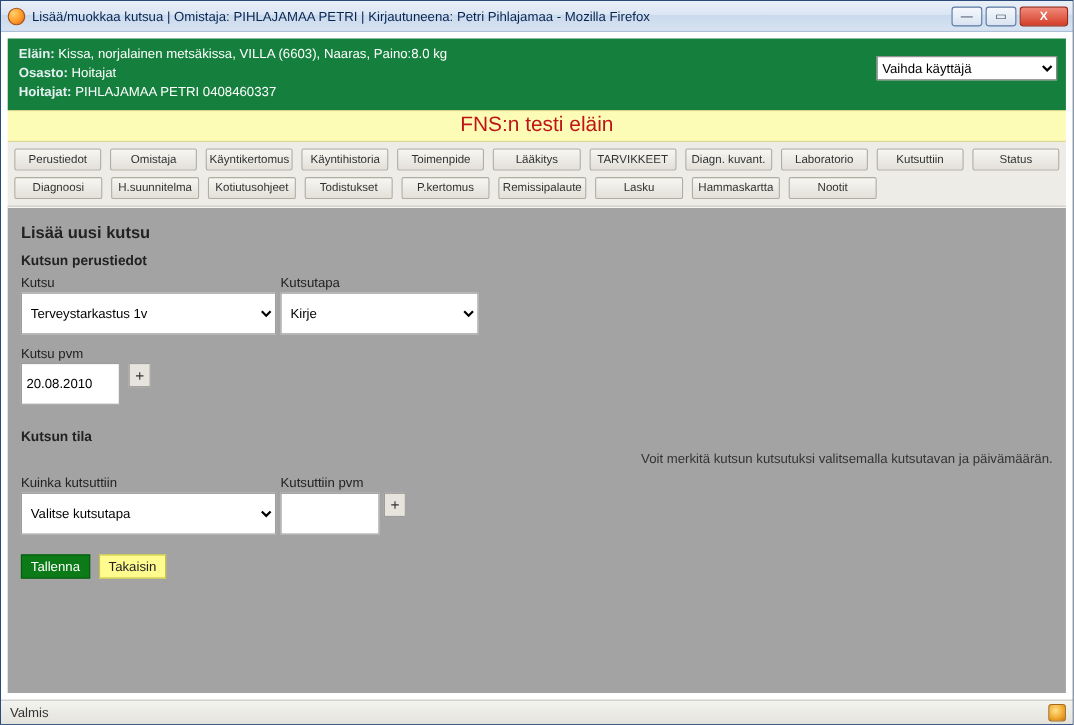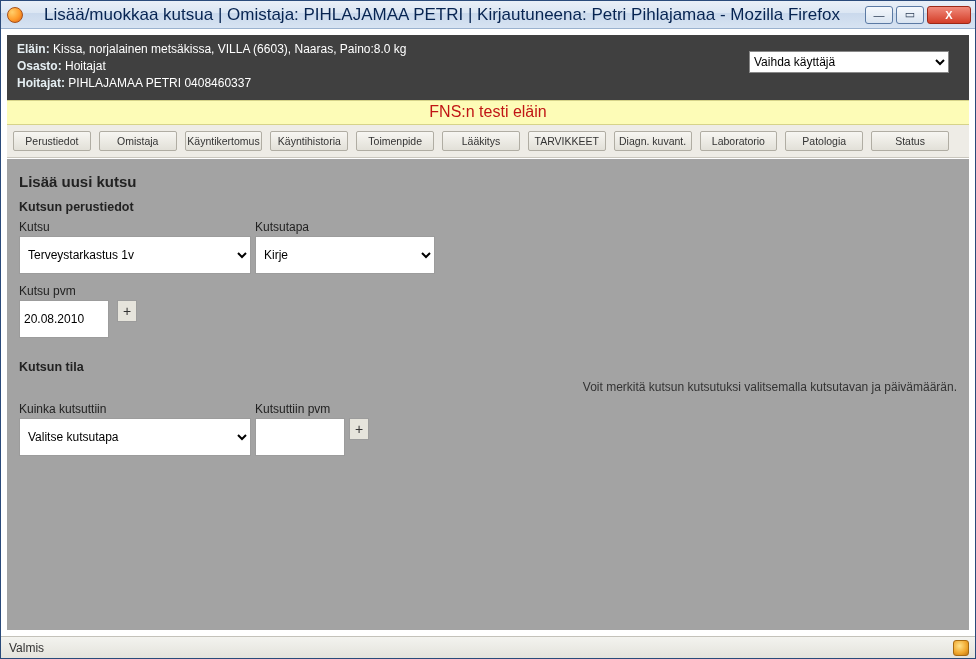--- a/index.html
+++ b/index.html
@@ -27,21 +27,21 @@
     display: flex;
     align-items: center;
     padding: 0 4px 0 6px;
   }
   .titlebar .favicon {
     width: 16px; height: 16px; margin-right: 6px;
     background: radial-gradient(circle at 30% 30%, #ffcf6b 0%, #ff9b2a 55%, #d9601c 100%);
     border-radius: 50%;
     border: 1px solid #a75019;
   }
-  .titlebar .title { color: #072451; font-size: 17px; flex: 1; margin-left: 15px; }
+  .titlebar .title { color: #072451; font-size: 12px; flex: 1; }
   .winbtns { display: flex; gap: 3px; }
   .winbtn {
     width: 28px; height: 18px;
     border: 1px solid #5b7aa4; border-radius: 3px;
     display: flex; align-items: center; justify-content: center;
     font-family: Arial; font-size: 11px; color: #2b3c55;
     background: linear-gradient(#f5f8fc,#d9e4f1);
   }
   .winbtn.close {
     width: 44px;
@@ -50,49 +50,49 @@
     font-weight: bold;
   }
   .content {
     flex: 1;
     padding: 6px;
     background: #fff;
     display: flex;
     flex-direction: column;
   }
   .header-blue {
-    background: #404040;
+    background: #15803d;
     color: #fff;
     padding: 6px 10px 8px 10px;
     position: relative;
     font-size: 12px;
     line-height: 17px;
   }
   .header-blue b { color: #e5eef2; font-weight: bold; }
   .user-switch {
-    position: absolute; right: 20px; top: 16px;
-    width: 200px;
+    position: absolute; right: 8px; top: 16px;
+    width: 164px;
   }
   .user-switch select {
     width: 100%; height: 22px; font-size: 12px;
     border: 1px solid #888; background: #fff;
   }
   .yellow-banner {
     background: #fdfcb7;
     border-top: 1px solid #d6d38a;
     border-bottom: 1px solid #d6d38a;
     color: #c01515;
     text-align: center;
-    font-size: 16px;
+    font-size: 19px;
     padding: 2px 0 3px 0;
   }
   .menubar {
     background: #eeece6;
     border-bottom: 1px solid #c9c6bd;
-    padding: 6px 20px 6px 6px;
+    padding: 6px 6px 6px 6px;
   }
   .menubar-row { display: flex; gap: 8px; margin-bottom: 6px; }
   .menubar-row:last-child { margin-bottom: 0; }
   .menubtn {
     width: 80px; height: 20px;
     background: linear-gradient(#f7f6f2,#e2e0d8);
     border: 1px solid #b0ada3;
     border-radius: 2px;
     font-size: 10.5px; color: #333;
     display: flex; align-items: center; justify-content: center;
@@ -192,22 +192,33 @@
       <div class="menubar-row">
         <div class="menubtn">Perustiedot</div>
         <div class="menubtn">Omistaja</div>
         <div class="menubtn">Käyntikertomus</div>
         <div class="menubtn">Käyntihistoria</div>
         <div class="menubtn">Toimenpide</div>
         <div class="menubtn">Lääkitys</div>
         <div class="menubtn">TARVIKKEET</div>
         <div class="menubtn">Diagn. kuvant.</div>
         <div class="menubtn">Laboratorio</div>
-        <div class="menubtn">Patologia</div>
+        <div class="menubtn">Kutsuttiin</div>
         <div class="menubtn">Status</div>
+      </div>
+      <div class="menubar-row">
+        <div class="menubtn">Diagnoosi</div>
+        <div class="menubtn">H.suunnitelma</div>
+        <div class="menubtn">Kotiutusohjeet</div>
+        <div class="menubtn">Todistukset</div>
+        <div class="menubtn">P.kertomus</div>
+        <div class="menubtn">Remissipalaute</div>
+        <div class="menubtn">Lasku</div>
+        <div class="menubtn">Hammaskartta</div>
+        <div class="menubtn">Nootit</div>
       </div>
     </div>
 
     <div class="form-area">
       <h2 class="section">Lisää uusi kutsu</h2>
 
       <h3 class="sub">Kutsun perustiedot</h3>
 
       <div class="row">
         <div class="field" style="width:232px">
@@ -244,20 +255,24 @@
         </div>
         <div class="field">
           <label>Kutsuttiin pvm</label>
           <div style="display:flex;gap:4px">
             <input class="ctl" style="width: 90px;" value="">
             <div class="plusbtn">+</div>
           </div>
         </div>
       </div>
 
+      <div class="actions">
+        <button class="btn-save">Tallenna</button>
+        <button class="btn-back">Takaisin</button>
+      </div>
     </div>
 
   </div>
 
   <div class="statusbar">
     <span>Valmis</span>
     <div class="sec-icon"></div>
   </div>
 
 </div>

